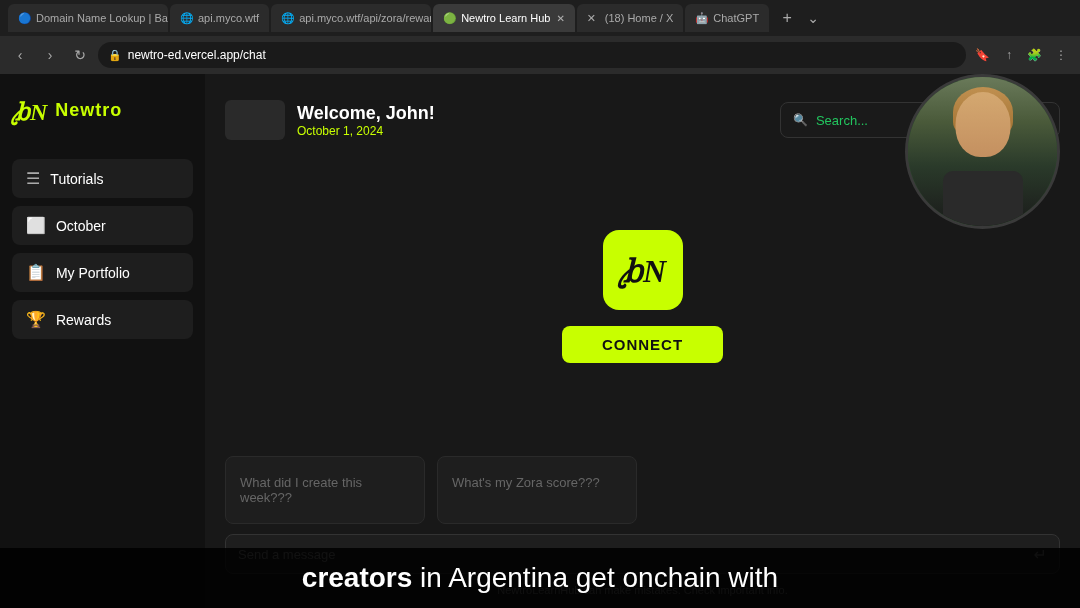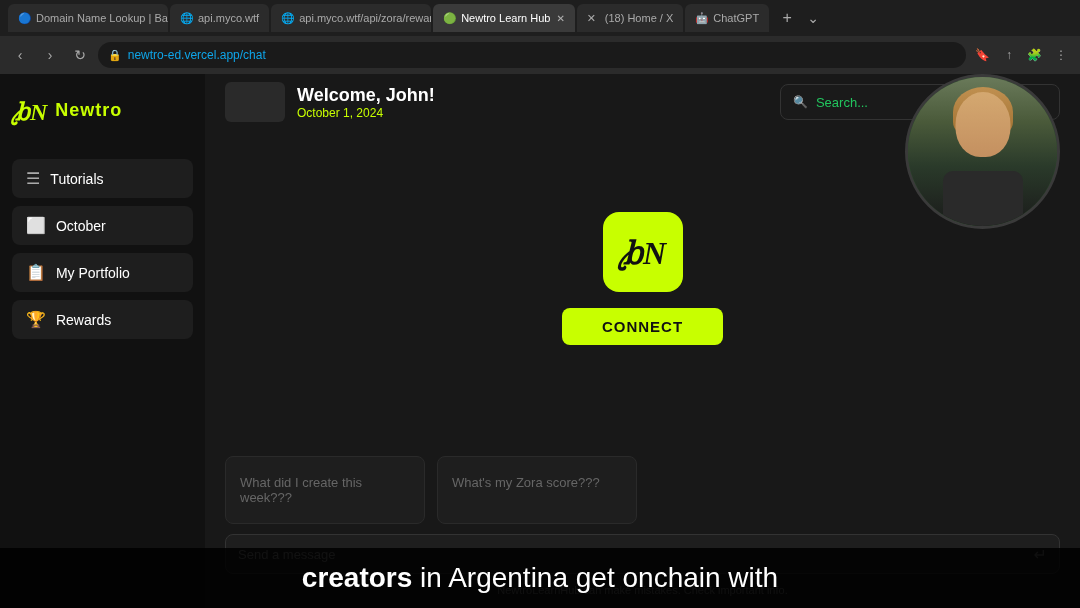--- a/index.html
+++ b/index.html
@@ -90,21 +90,21 @@
       background: #1a1a1a;
       border-radius: 13px;
       display: flex;
       align-items: center;
       padding: 0 10px;
       gap: 6px;
       font-size: 12px;
       color: #ccc;
     }
 
-    .address-text { font-size: 12px; color: #0ea5e9; }
+    .address-text { font-size: 12px; color: #ffffff; }
 
     .nav-icons {
       display: flex;
       align-items: center;
       gap: 4px;
     }
 
     .nav-icon-btn {
       width: 22px;
       height: 22px;
@@ -207,21 +207,21 @@
       display: flex;
       flex-direction: column;
       position: relative;
       overflow: hidden;
     }
 
     
     .main-header {
       display: flex;
       align-items: center;
-      padding: 8px 20px;
+      padding: 26px 20px;
       gap: 5px;
     }
 
     .welcome-section {
       display: flex;
       align-items: center;
       gap: 12px;
     }
 
     .avatar-placeholder {

